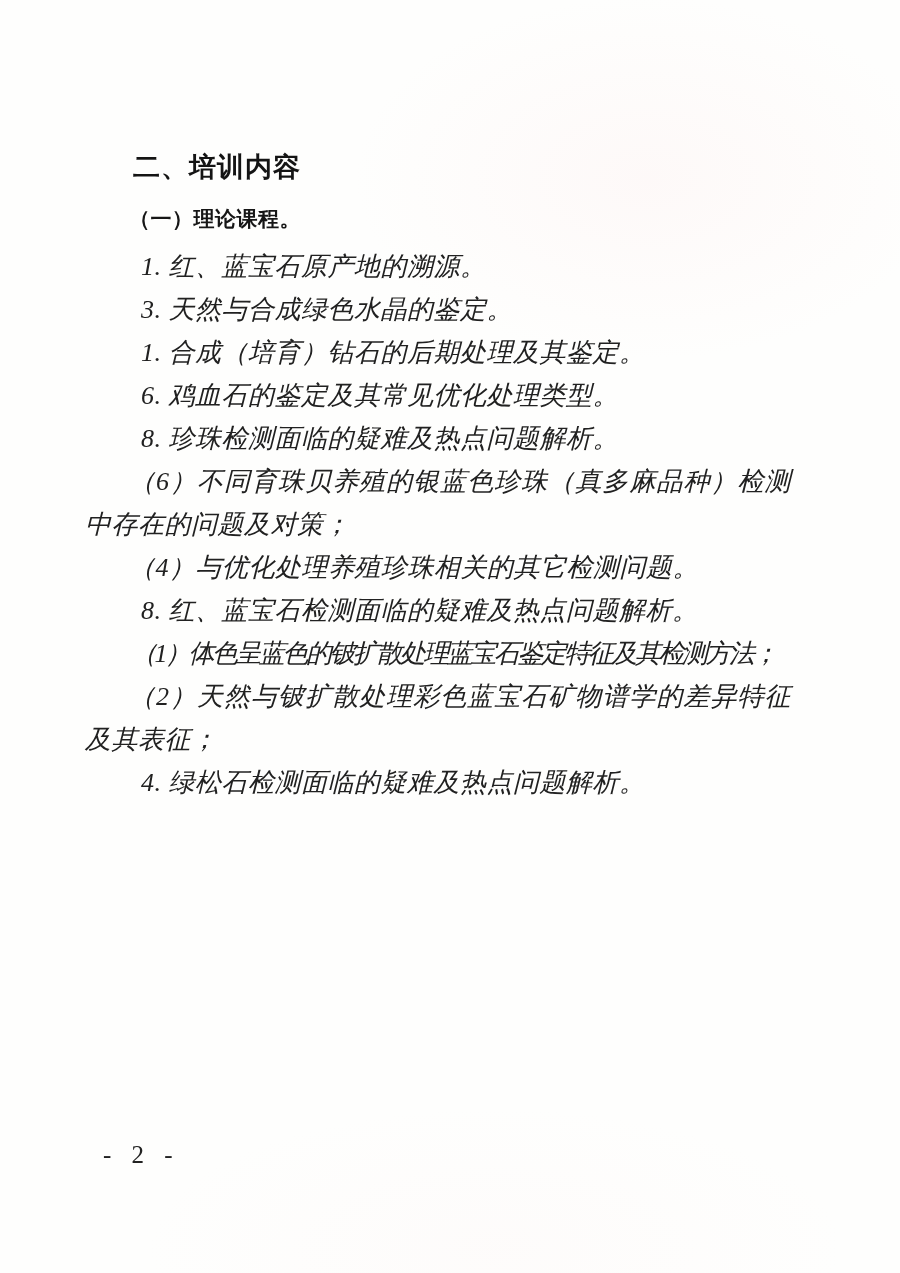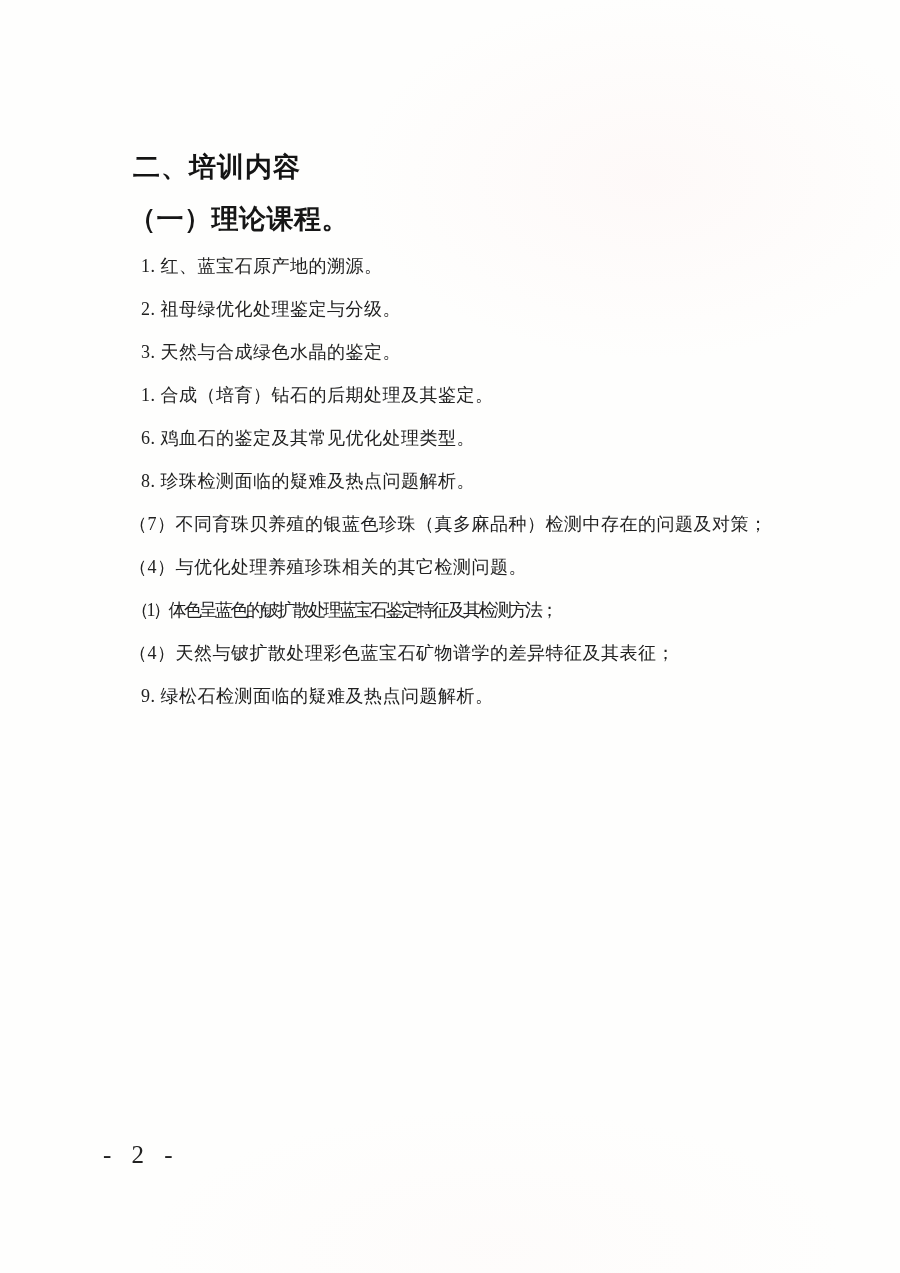--- a/index.html
+++ b/index.html
@@ -31,36 +31,37 @@
     font-family: "Liberation Sans", "DejaVu Sans", sans-serif;
     font-size: 27px;
     font-weight: 700;
     color: #141414;
     line-height: 43px;
     margin: 0 0 9px 0;
     padding-left: 48px;
     letter-spacing: 1px;
   }
   .sub-heading {
-    font-size: 27px;
+    font-size: 21px;
     font-weight: 700;
     color: #161616;
     line-height: 43px;
     margin: 0 0 4px 0;
     padding-left: 44px;
     letter-spacing: 0.5px;
   }
   p.line {
     margin: 0;
-    font-size: 18px;
+    font-size: 26px;
     line-height: 43px;
     text-align: justify;
     text-justify: inter-ideograph;
     letter-spacing: 0.5px;
     color: #212121;
+    font-style: italic;
   }
   p.line.num   { text-indent: 56px; }
   p.line.paren { text-indent: 44px; }
   p.line.squeeze { letter-spacing: -2.5px; text-indent: 46px; }
   .page-number {
     position: absolute;
     left: 103px;
     top: 1141px;
     font-size: 25px;
     letter-spacing: 7px;
@@ -70,26 +71,26 @@
 </style>
 </head>
 <body>
 
 <div class="page">
   <div class="body-text">
     <h2 class="sec-heading">二、培训内容</h2>
     <h3 class="sub-heading">（一）理论课程。</h3>
 
     <p class="line num">1. 红、蓝宝石原产地的溯源。</p>
-    <p class="line num">2. 祖母绿优化处理鉴定与分级。</p>
     <p class="line num">3. 天然与合成绿色水晶的鉴定。</p>
     <p class="line num">1. 合成（培育）钻石的后期处理及其鉴定。</p>
     <p class="line num">6. 鸡血石的鉴定及其常见优化处理类型。</p>
     <p class="line num">8. 珍珠检测面临的疑难及热点问题解析。</p>
-    <p class="line paren">（7）不同育珠贝养殖的银蓝色珍珠（真多麻品种）检测中存在的问题及对策；</p>
+    <p class="line paren">（6）不同育珠贝养殖的银蓝色珍珠（真多麻品种）检测中存在的问题及对策；</p>
     <p class="line paren">（4）与优化处理养殖珍珠相关的其它检测问题。</p>
+    <p class="line num">8. 红、蓝宝石检测面临的疑难及热点问题解析。</p>
     <p class="line paren squeeze">（1）体色呈蓝色的铍扩散处理蓝宝石鉴定特征及其检测方法；</p>
-    <p class="line paren">（4）天然与铍扩散处理彩色蓝宝石矿物谱学的差异特征及其表征；</p>
-    <p class="line num">9. 绿松石检测面临的疑难及热点问题解析。</p>
+    <p class="line paren">（2）天然与铍扩散处理彩色蓝宝石矿物谱学的差异特征及其表征；</p>
+    <p class="line num">4. 绿松石检测面临的疑难及热点问题解析。</p>
   </div>
 
   <div class="page-number">- 2 -</div>
 </div>
 
 </body></html>

